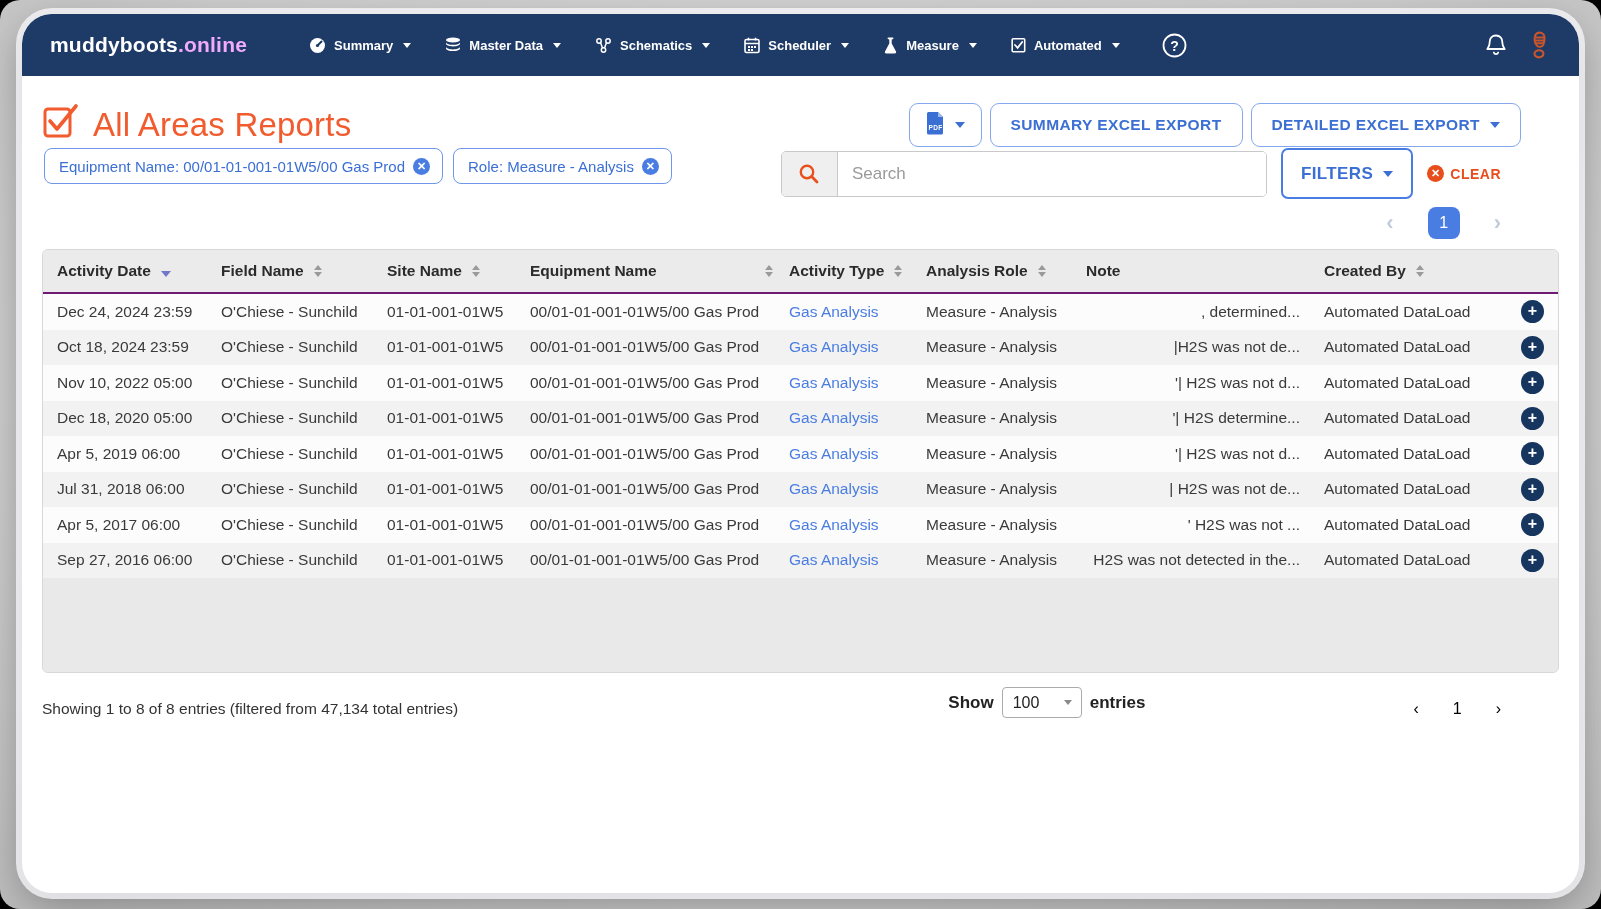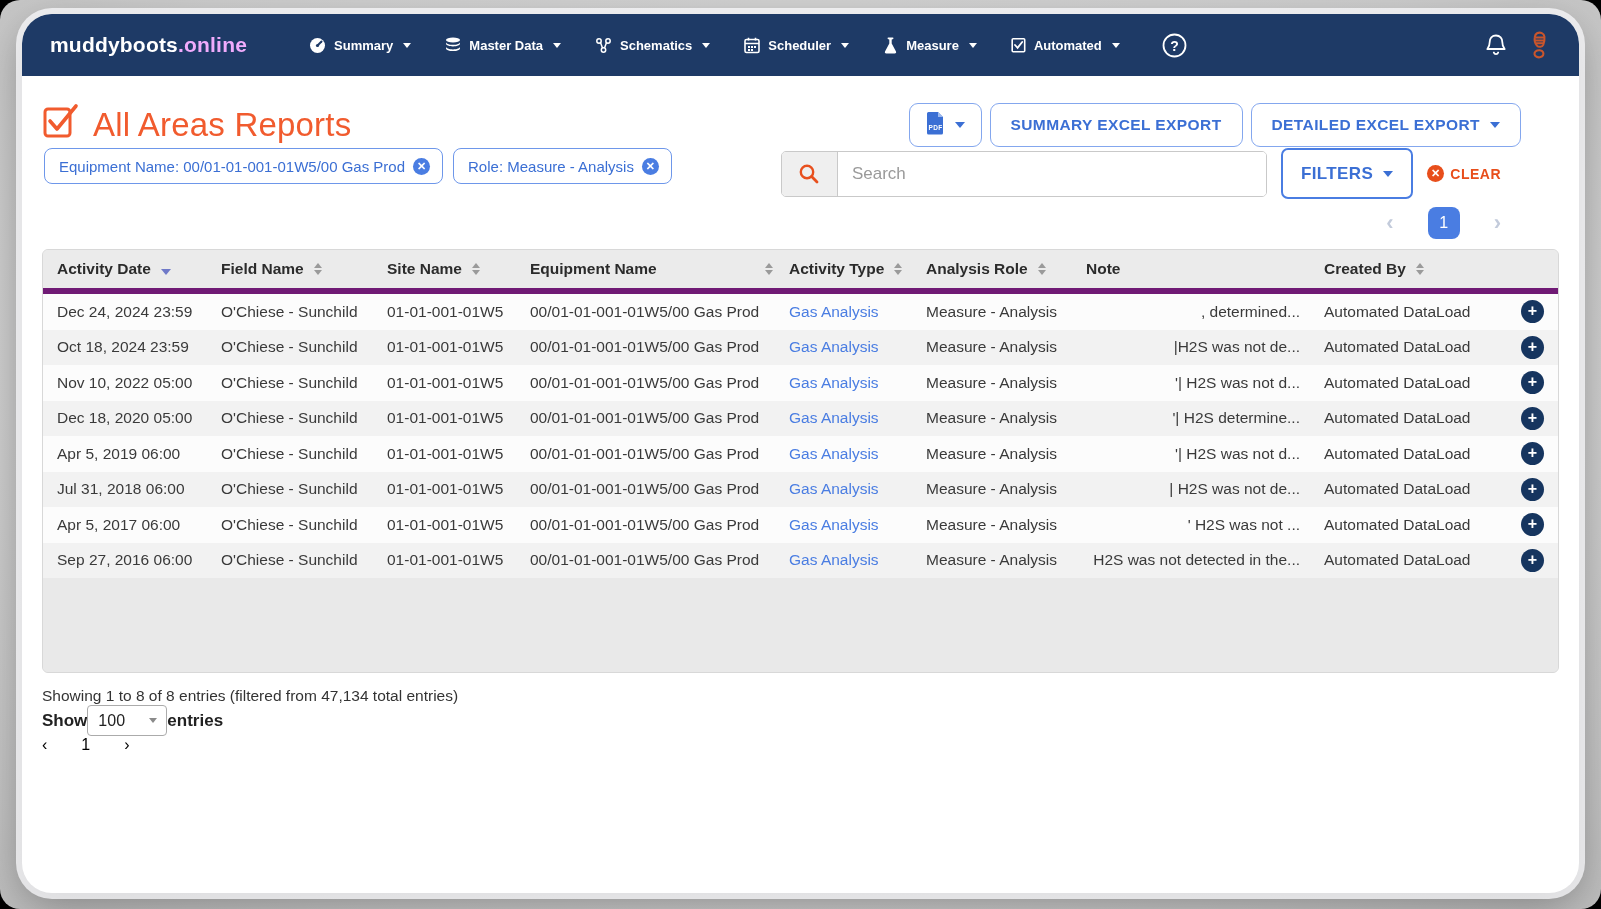--- a/index.html
+++ b/index.html
@@ -53,40 +53,40 @@
 
   
   .pager { display:flex; align-items:center; gap:34px; justify-content:flex-end; margin:8px 58px 10px 0; }
   .pager .chev { color:#c3cbdb; font-size:22px; font-weight:bold; cursor:pointer; line-height:1; }
   .pager .page-active { width:32px; height:32px; background:#4a7de2; border-radius:8px; color:#fff; font-size:16px;
                         display:flex; align-items:center; justify-content:center; cursor:pointer; }
 
   
   .table-wrap { border:1px solid #d8d8d8; border-radius:6px; overflow:hidden; height:424px; display:flex; flex-direction:column; background:#e9e9e9; }
   .trow { display:grid; grid-template-columns:164px 166px 143px 259px 137px 160px 238px 1fr 48px; align-items:center; padding:0 14px; }
-  .thead { background:#ebebeb; height:44px; border-bottom:6px solid #701a75; }
+  .thead { background:#ebebeb; height:44px; border-bottom:2px solid #701a75; }
   .th { display:flex; align-items:center; font-size:15.5px; font-weight:bold; color:#2b2b2b; cursor:pointer; }
   .sort { display:inline-flex; flex-direction:column; gap:2px; margin-left:10px; }
   .tri-up { width:0; height:0; border-left:4px solid transparent; border-right:4px solid transparent; border-bottom:5px solid #9a9a9a; }
   .tri-down { width:0; height:0; border-left:4px solid transparent; border-right:4px solid transparent; border-top:5px solid #9a9a9a; }
   .tri-active { border-top-color:#6f79c8; border-left-width:5px; border-right-width:5px; border-top-width:6px; margin-left:10px; margin-top:6px; }
   .tbody .trow { height:35.5px; font-size:15.5px; color:#3a3a3a; background:#fcfcfc; }
   .tbody .trow:nth-child(even) { background:#f2f2f2; }
   .cell { white-space:nowrap; overflow:hidden; text-overflow:ellipsis; padding-right:8px; }
   .cell-link { color:#4a7de2; cursor:pointer; }
   .cell-note { text-align:right; padding-right:24px; }
   .expand-cell { display:flex; justify-content:flex-end; }
   .expand-btn { width:23px; height:23px; border-radius:50%; background:#16355f; color:#fff; font-size:16px; font-weight:bold;
                 display:flex; align-items:center; justify-content:center; cursor:pointer; line-height:1; padding-bottom:1px; }
   .table-filler { flex:1; background:#e9e9e9; }
 
   
-  .footer-row { display:flex; align-items:flex-start; margin-top:14px;flex-direction:column; }
+  .footer-row { display:flex; align-items:flex-end; margin-top:14px; }
   .showing-text { font-size:15.5px; color:#333; flex:1; }
-  .show-group { display:flex; align-items:center; gap:0; font-size:17px; font-weight:bold; color:#222; margin-right:268px; }
+  .show-group { display:flex; align-items:center; gap:8px; font-size:17px; font-weight:bold; color:#222; margin-right:268px; }
   .page-size-select { width:80px; height:31px; border:1px solid #ababab; border-radius:4px; background:#fff; display:flex;
                       align-items:center; padding:0 10px; font-size:16px; font-weight:normal; color:#222; cursor:pointer; position:relative; }
   .page-size-select .sel-caret { position:absolute; right:9px; width:0; height:0; border-left:4px solid transparent;
                       border-right:4px solid transparent; border-top:5px solid #8a8a8a; }
   .footer-pager { display:flex; align-items:center; gap:34px; margin-right:58px; }
 </style>
 </head>
 <body>
 
 <div class="screen">

